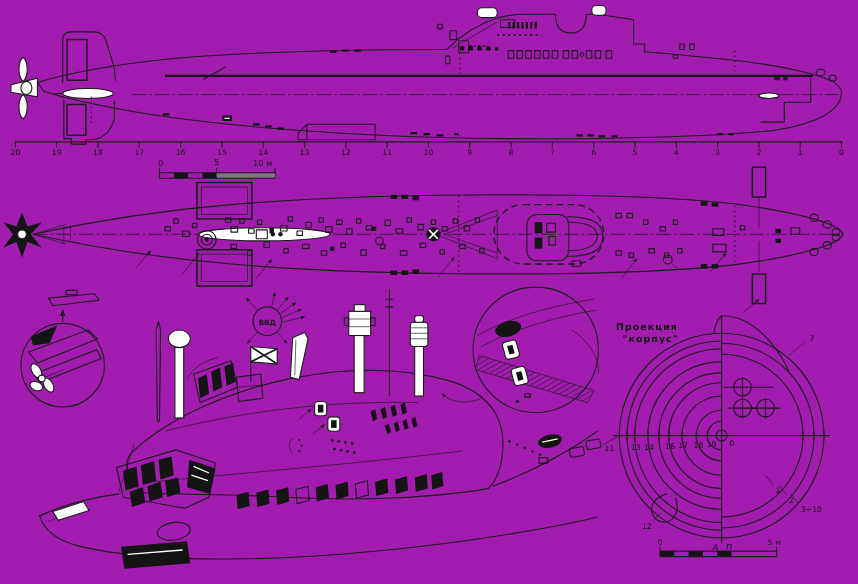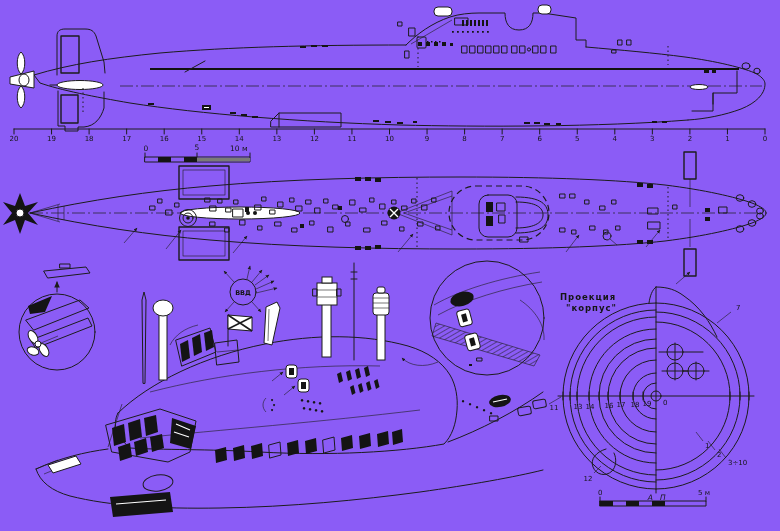--- a/index.html
+++ b/index.html
@@ -1,16 +1,16 @@
 <!DOCTYPE html>
 <html><head>
 <meta charset="utf-8">
 <style>
   html,body{margin:0;padding:0;background:#e8e8e4;}
-  #stage{position:relative;width:780px;height:531px;background:#8b5cf6;overflow:hidden;
+  #stage{position:relative;width:780px;height:531px;background:#a21caf;overflow:hidden;
          font-family:"DejaVu Sans", sans-serif;}
   svg{display:block}
   .s{stroke:#1c1c1c;fill:none;stroke-width:1;stroke-linecap:round;stroke-linejoin:round}
   .s2{stroke:#1c1c1c;fill:none;stroke-width:1.4;stroke-linejoin:round}
   .thin{stroke:#1c1c1c;fill:none;stroke-width:.6}
   .thick{stroke:#111;fill:none;stroke-width:2.2}
   .f{fill:#141414;stroke:none}
   .w{fill:#ffffff;stroke:#1c1c1c;stroke-width:1}
   .dashdot{stroke:#1c1c1c;fill:none;stroke-width:.7;stroke-dasharray:13 3 2 3}
   .dots{stroke:#1c1c1c;fill:none;stroke-width:1;stroke-dasharray:1.5 3}

